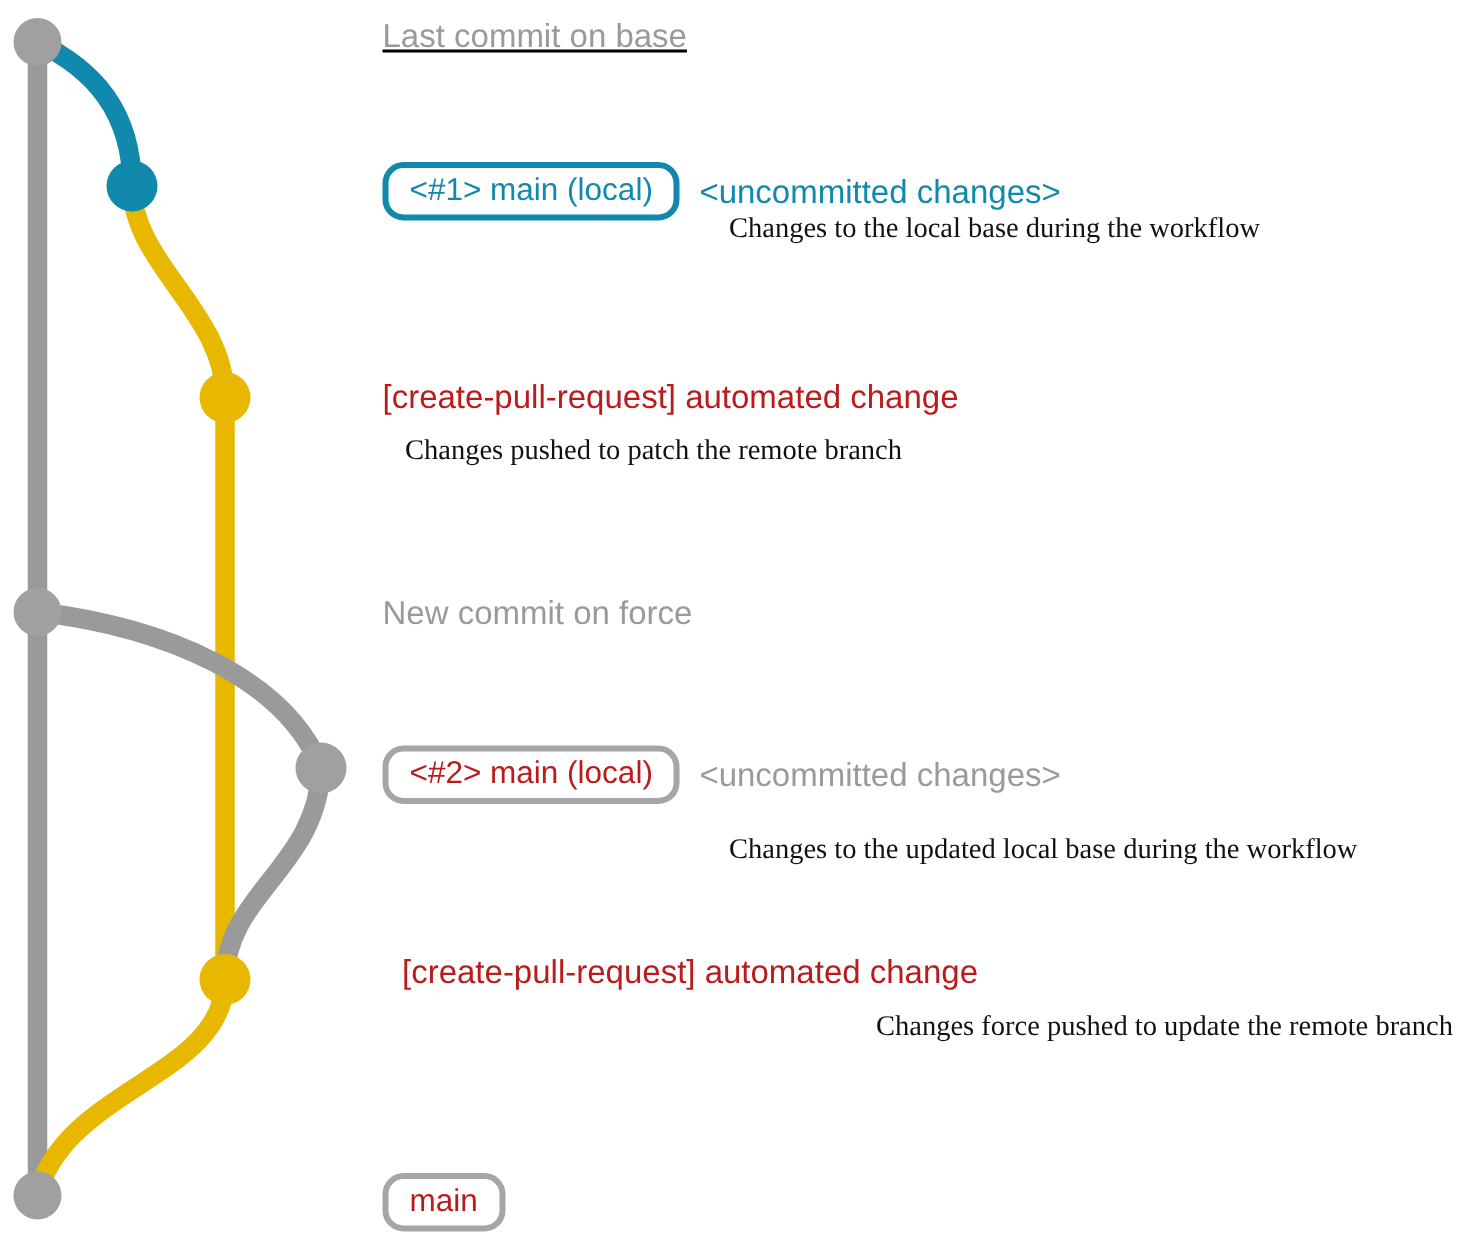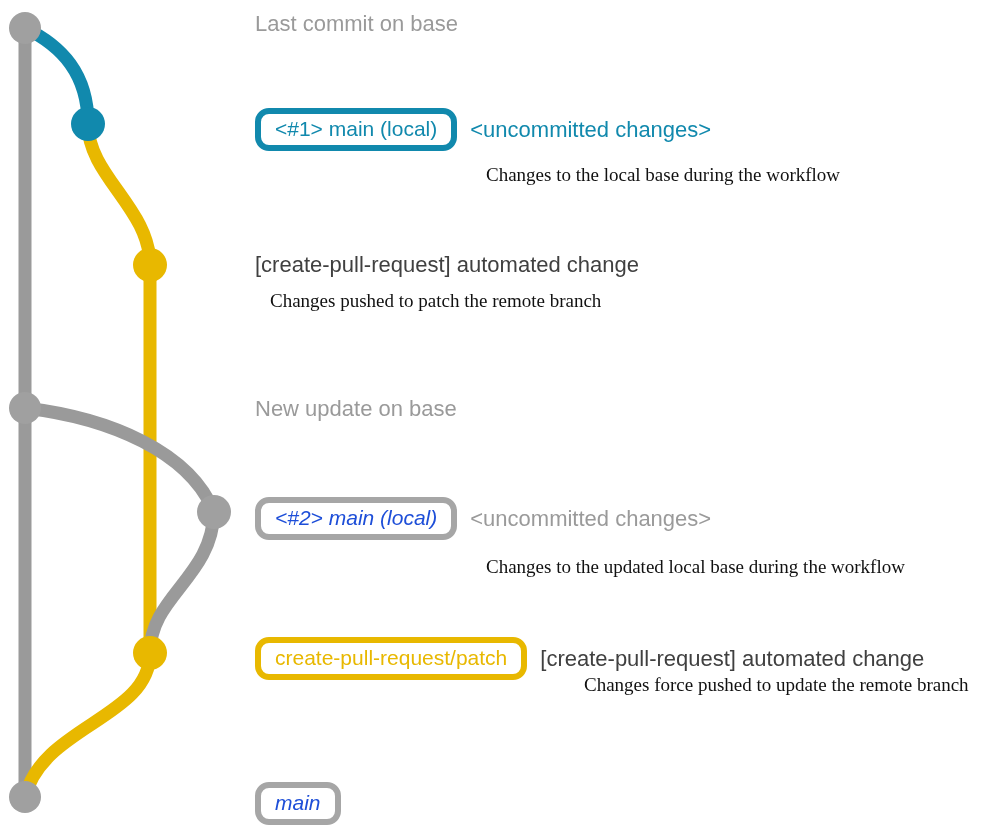--- a/index.html
+++ b/index.html
@@ -24,51 +24,50 @@
   .row {
     position: absolute;
     display: flex;
     align-items: center;
     white-space: nowrap;
   }
   .badge {
     display: inline-flex;
     align-items: center;
     justify-content: center;
-    border: 6px solid #f9a8d4;
+    border: 4px solid #f9a8d4;
     border-radius: 14px;
     color: #9a9a9a;
     font-size: 21px;
     font-family: "Liberation Sans", sans-serif;
     padding: 4px 14px 5px 14px;
     line-height: 1.05;
     box-sizing: border-box;
   }
   .badge.teal {
     border-color: #1189ad;
     color: #1189ad;
   }
   .badge.gray {
     border-color: #a6a6a6;
-    color: #1d4ed8;
-    font-style: italic;
+    color: #b91c1c;
   }
   .badge.yellow {
     border-color: #e8b800;
     color: #e8b800;
   }
   .subject {
     font-size: 22px;
     font-family: "Liberation Sans", sans-serif;
     margin-left: 13px;
     line-height: 1;
   }
   .subject.teal { color: #1189ad; }
   .subject.gray { color: #9a9a9a; }
-  .subject.yellow { color: #404040; }
+  .subject.yellow { color: #b91c1c; }
   .subject.nobadge { margin-left: 0; }
   .desc {
     position: absolute;
     font-family: "Liberation Serif", serif;
     font-size: 19px;
     color: #111111;
     white-space: nowrap;
   }
 </style>
 </head>
@@ -97,46 +96,45 @@
     <circle cx="25" cy="28" r="16" fill="#a0a0a0"></circle>
     <circle cx="88" cy="124" r="17" fill="#1189ad"></circle>
     <circle cx="150" cy="265" r="17" fill="#e8b800"></circle>
     <circle cx="25" cy="408" r="16" fill="#a0a0a0"></circle>
     <circle cx="214" cy="512" r="17" fill="#a0a0a0"></circle>
     <circle cx="150" cy="653" r="17" fill="#e8b800"></circle>
     <circle cx="25" cy="797" r="16" fill="#a0a0a0"></circle>
   </g>
 </svg>
 
-<div class="row" style="left:255px; top:13px;">
+<div class="row" style="left:255px; top:13px;text-decoration:underline;">
   <span class="subject gray nobadge">Last commit on base</span>
 </div>
 
 <div class="row" style="left:255px; top:108px;">
   <span class="badge teal">&lt;#1&gt; main (local)</span>
   <span class="subject teal">&lt;uncommitted changes&gt;</span>
 </div>
-<div class="desc" style="left:486px; top:164px;">Changes to the local base during the workflow</div>
+<div class="desc" style="left:486px; top:142px;">Changes to the local base during the workflow</div>
 
 <div class="row" style="left:255px; top:254px;">
   <span class="subject yellow nobadge">[create-pull-request] automated change</span>
 </div>
 <div class="desc" style="left:270px; top:290px;">Changes pushed to patch the remote branch</div>
 
 <div class="row" style="left:255px; top:398px;">
-  <span class="subject gray nobadge">New update on base</span>
+  <span class="subject gray nobadge">New commit on force</span>
 </div>
 
 <div class="row" style="left:255px; top:497px;">
   <span class="badge gray">&lt;#2&gt; main (local)</span>
   <span class="subject gray">&lt;uncommitted changes&gt;</span>
 </div>
 <div class="desc" style="left:486px; top:556px;">Changes to the updated local base during the workflow</div>
 
 <div class="row" style="left:255px; top:637px;">
-  <span class="badge yellow">create-pull-request/patch</span>
   <span class="subject yellow">[create-pull-request] automated change</span>
 </div>
 <div class="desc" style="left:584px; top:674px;">Changes force pushed to update the remote branch</div>
 
 <div class="row" style="left:255px; top:782px;">
   <span class="badge gray">main</span>
 </div>
 
 </body></html>

